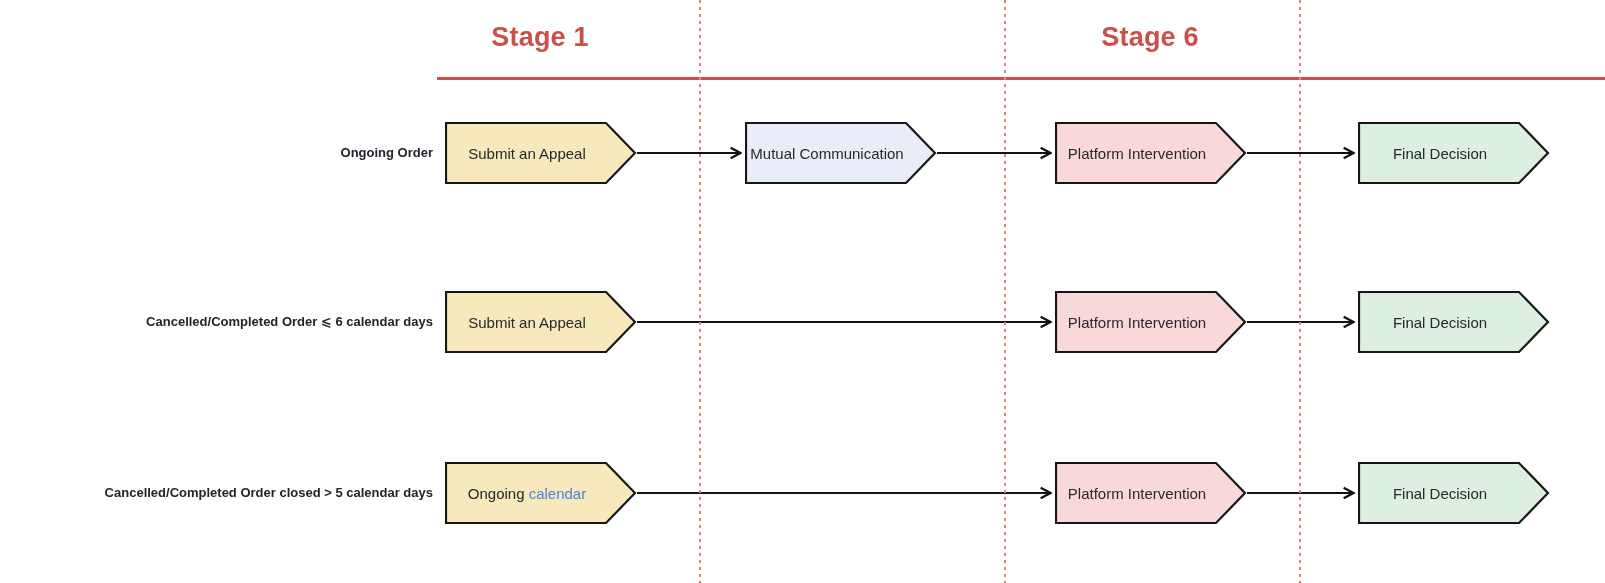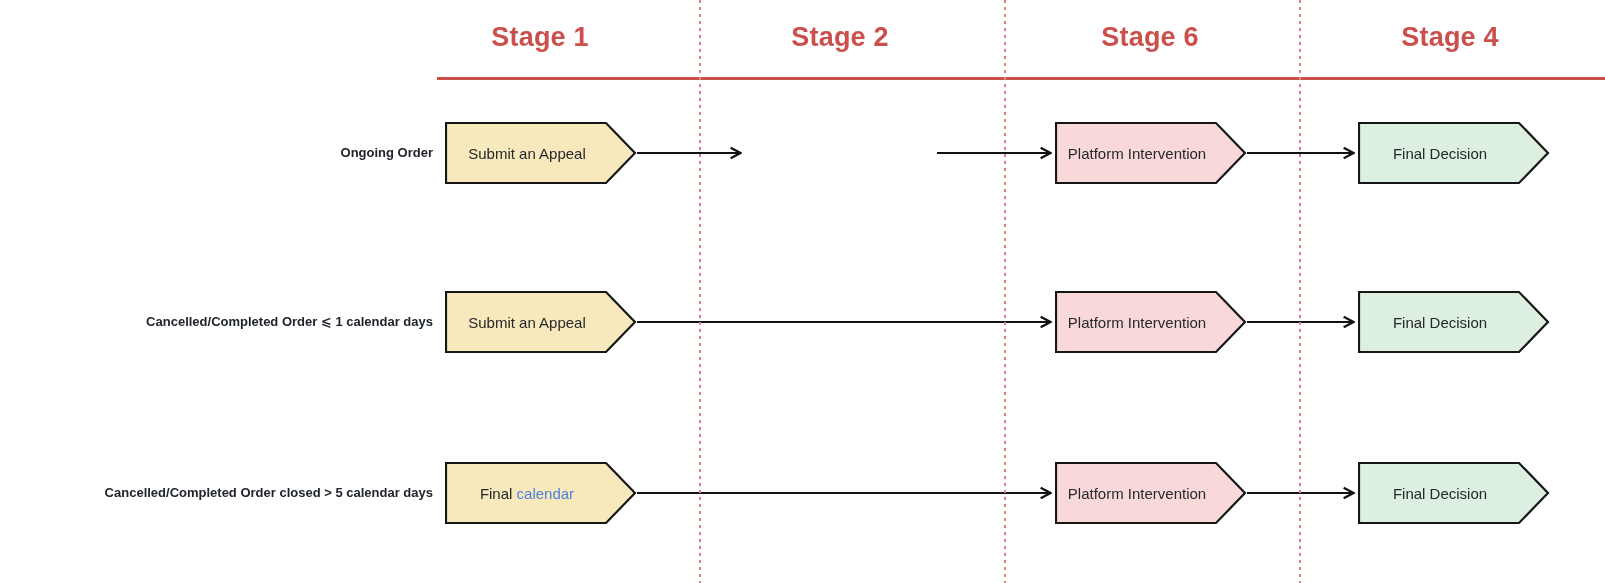--- a/index.html
+++ b/index.html
@@ -65,38 +65,42 @@
       <line x1="937" y1="153" x2="1050" y2="153" marker-end="url(#ah)"></line>
       <line x1="1247" y1="153" x2="1353" y2="153" marker-end="url(#ah)"></line>
       <line x1="637" y1="322" x2="1050" y2="322" marker-end="url(#ah)"></line>
       <line x1="1247" y1="322" x2="1353" y2="322" marker-end="url(#ah)"></line>
       <line x1="637" y1="493" x2="1050" y2="493" marker-end="url(#ah)"></line>
       <line x1="1247" y1="493" x2="1353" y2="493" marker-end="url(#ah)"></line>
     </g>
   </svg>
 
   <div class="stage-header" style="left:430px">Stage 1</div>
-  <div class="stage-header" style="left:730px">Stage 2</div>
   <div class="stage-header" style="left:1040px">Stage 6</div>
-  <div class="stage-header" style="left:1340px">Stage 4</div>
 
   <div class="stage-rule"></div>
   <div class="stage-divider" style="left:699px"></div>
   <div class="stage-divider" style="left:1004px"></div>
   <div class="stage-divider" style="left:1299px"></div>
 
   <div class="row-label" style="top:141px">Ongoing Order</div>
-  <div class="row-label" style="top:310px">Cancelled/Completed Order ⩽ 1 calendar days</div>
+  <div class="row-label" style="top:310px">Cancelled/Completed Order ⩽ 6 calendar days</div>
   <div class="row-label" style="top:481px">Cancelled/Completed Order closed &gt; 5 calendar days</div>
 
   <div class="node" style="left:445px;top:121px">
     <svg width="192" height="64" viewBox="0 0 192 64">
         <path d="M1 2 H161 L190 32 L161 62 H1 Z" stroke="#161616" stroke-width="2.2" fill="#f8e9bd"></path>
       </svg>
     <span class="node-label">Submit an Appeal</span>
+  </div>
+  <div class="node" style="left:745px;top:121px">
+    <svg width="192" height="64" viewBox="0 0 192 64">
+        <path d="M1 2 H161 L190 32 L161 62 H1 Z" stroke="#161616" stroke-width="2.2" fill="#e9edf8"></path>
+      </svg>
+    <span class="node-label">Mutual Communication</span>
   </div>
   <div class="node" style="left:1055px;top:121px">
     <svg width="192" height="64" viewBox="0 0 192 64">
         <path d="M1 2 H161 L190 32 L161 62 H1 Z" stroke="#161616" stroke-width="2.2" fill="#f9d8da"></path>
       </svg>
     <span class="node-label">Platform Intervention</span>
   </div>
   <div class="node" style="left:1358px;top:121px">
     <svg width="192" height="64" viewBox="0 0 192 64">
         <path d="M1 2 H161 L190 32 L161 62 H1 Z" stroke="#161616" stroke-width="2.2" fill="#dcefe0"></path>
@@ -121,21 +125,21 @@
         <path d="M1 2 H161 L190 32 L161 62 H1 Z" stroke="#161616" stroke-width="2.2" fill="#dcefe0"></path>
       </svg>
     <span class="node-label">Final Decision</span>
   </div>
 
   <div class="node" style="left:445px;top:461px">
     <svg width="192" height="64" viewBox="0 0 192 64">
         <path d="M1 2 H161 L190 32 L161 62 H1 Z" stroke="#161616" stroke-width="2.2" fill="#f8e9bd"></path>
       </svg>
     <span class="node-label">
-      <span class="pre">Final </span>
+      <span class="pre">Ongoing </span>
         <span class="link">calendar</span>
     </span>
   </div>
   <div class="node" style="left:1055px;top:461px">
     <svg width="192" height="64" viewBox="0 0 192 64">
         <path d="M1 2 H161 L190 32 L161 62 H1 Z" stroke="#161616" stroke-width="2.2" fill="#f9d8da"></path>
       </svg>
     <span class="node-label">Platform Intervention</span>
   </div>
   <div class="node" style="left:1358px;top:461px">

